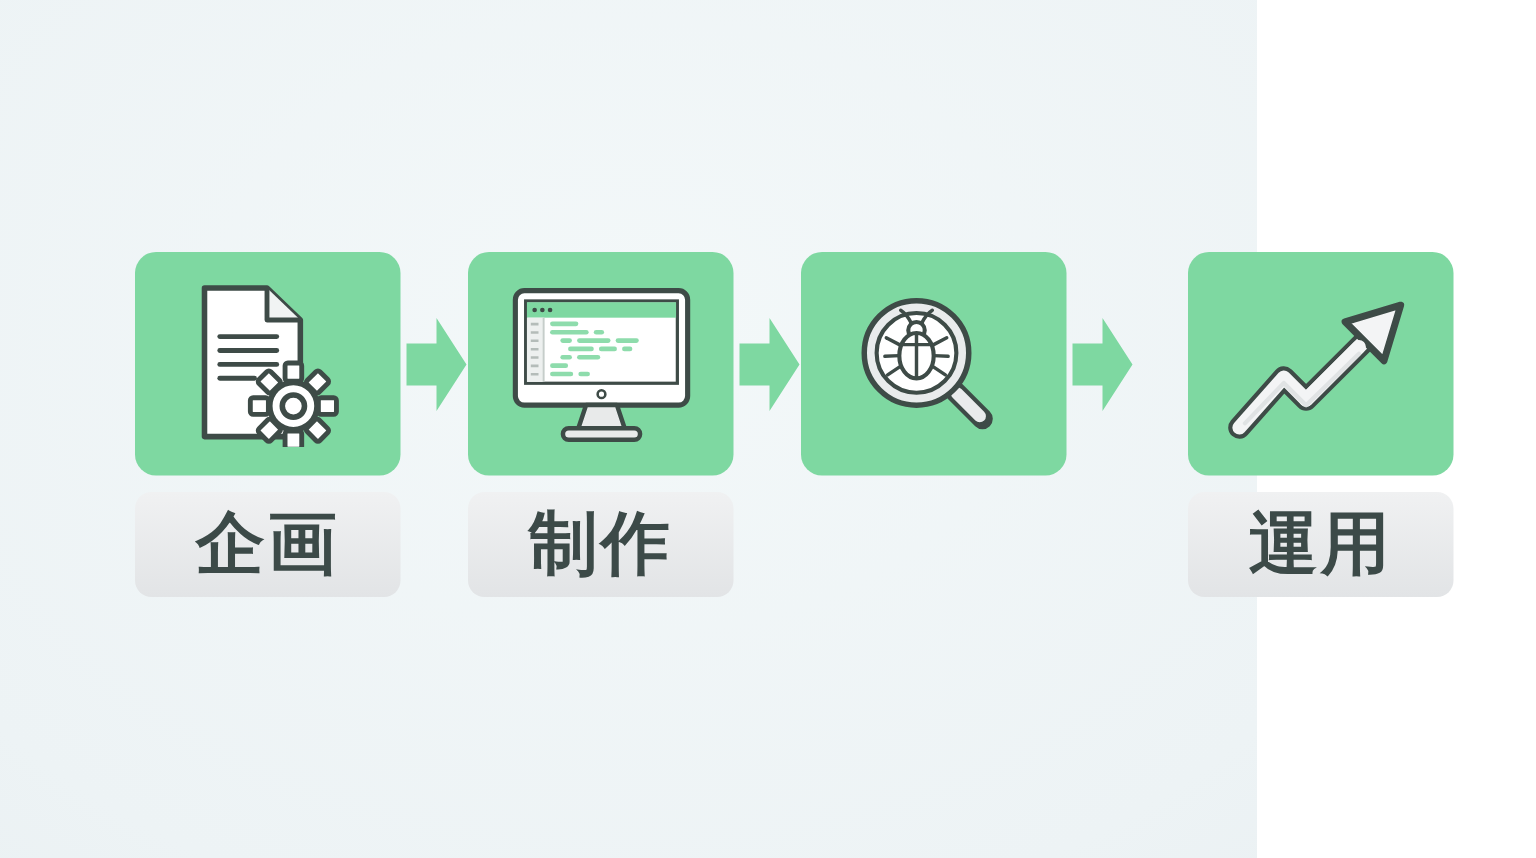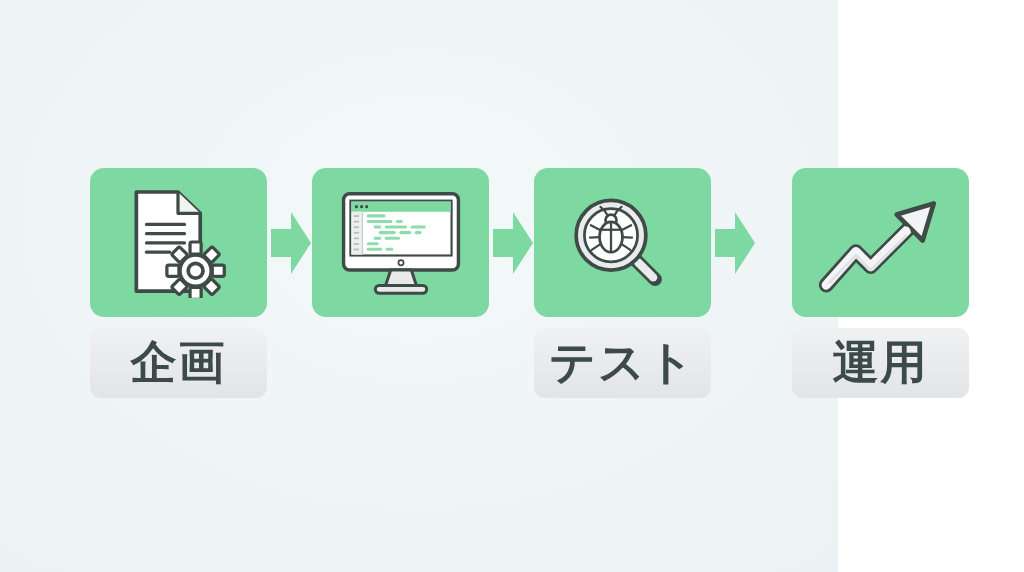--- a/index.html
+++ b/index.html
@@ -100,20 +100,21 @@
             <rect x="51" y="53" width="18" height="3.6" rx="1.8"></rect>
           <rect x="30" y="59.5" width="14" height="3.6" rx="1.8"></rect>
           <rect x="30" y="66" width="18" height="3.6" rx="1.8"></rect>
             <rect x="52" y="66" width="9" height="3.6" rx="1.8"></rect>
         </g>
         <circle cx="70" cy="83.5" r="3" fill="#ffffff" stroke="#3e4b47" stroke-width="2"></circle>
         <polygon points="58,92 82,92 88,110 52,110" fill="#e8eaea" stroke="#3e4b47" stroke-width="3.5" stroke-linejoin="round"></polygon>
         <rect x="40" y="110" width="60" height="9" rx="4.5" fill="#e8eaea" stroke="#3e4b47" stroke-width="3.5"></rect>
       </svg>
     </div>
+    <div class="label">制作</div>
   </div>
 
   <svg class="connector" style="left:489px" viewBox="0 0 45 70">
     <path d="M4,21 H24 V4 L44,35 L24,66 V49 H4 Z" fill="#7ed8a1"></path>
   </svg>
 
   <div class="step" style="left:534px">
     <div class="card">
       <svg style="left:33px;top:26px" width="110" height="110" viewBox="0 0 120 120">
         <line x1="76" y1="73" x2="96" y2="93" stroke="#3e4b47" stroke-width="15" stroke-linecap="round"></line>
@@ -129,21 +130,20 @@
           <line x1="60.5" y1="39" x2="70" y2="34" stroke-width="2.5"></line>
           <line x1="60.5" y1="47" x2="71" y2="47.5" stroke-width="2.5"></line>
           <line x1="60" y1="55" x2="69" y2="61" stroke-width="2.5"></line>
         </g>
         <circle cx="48" cy="28.5" r="6" fill="#ffffff" stroke="#3e4b47" stroke-width="3"></circle>
         <ellipse cx="48" cy="47" rx="12.5" ry="16.5" fill="#ffffff" stroke="#3e4b47" stroke-width="3"></ellipse>
         <line x1="35.5" y1="39" x2="60.5" y2="39" stroke="#3e4b47" stroke-width="2.5"></line>
         <line x1="48" y1="30.5" x2="48" y2="63.5" stroke="#3e4b47" stroke-width="2.5"></line>
       </svg>
     </div>
-    <div class="label">テスト</div>
   </div>
 
   <svg class="connector" style="left:711px" viewBox="0 0 45 70">
     <path d="M4,21 H24 V4 L44,35 L24,66 V49 H4 Z" fill="#7ed8a1"></path>
   </svg>
 
   <div class="step" style="left:792px">
     <div class="card">
       <svg style="left:23px;top:28px" width="130" height="102" viewBox="0 0 140 110">
         <polyline points="12,96 44,60 60,76 104,32" fill="none" stroke="#3e4b47" stroke-width="16" stroke-linecap="round" stroke-linejoin="round"></polyline>

